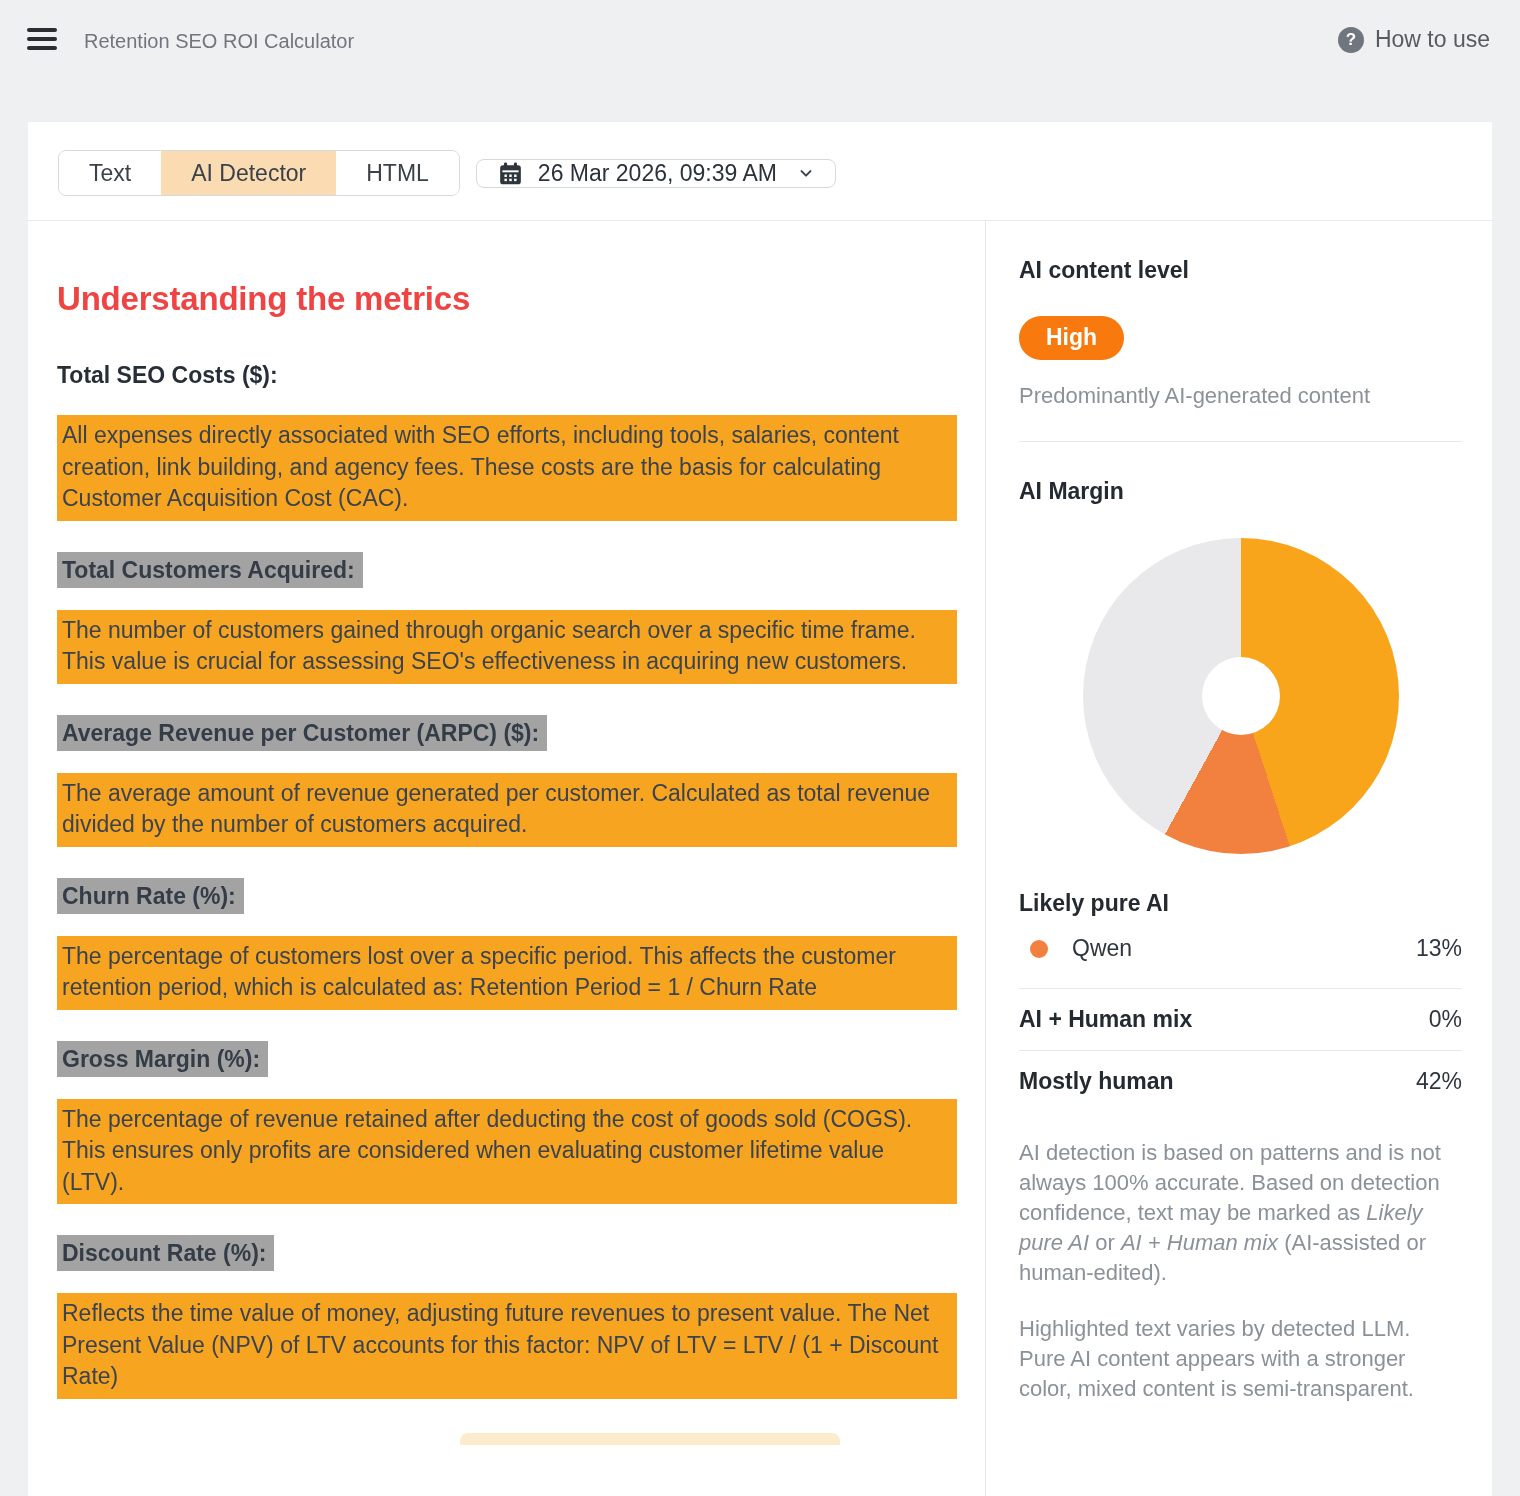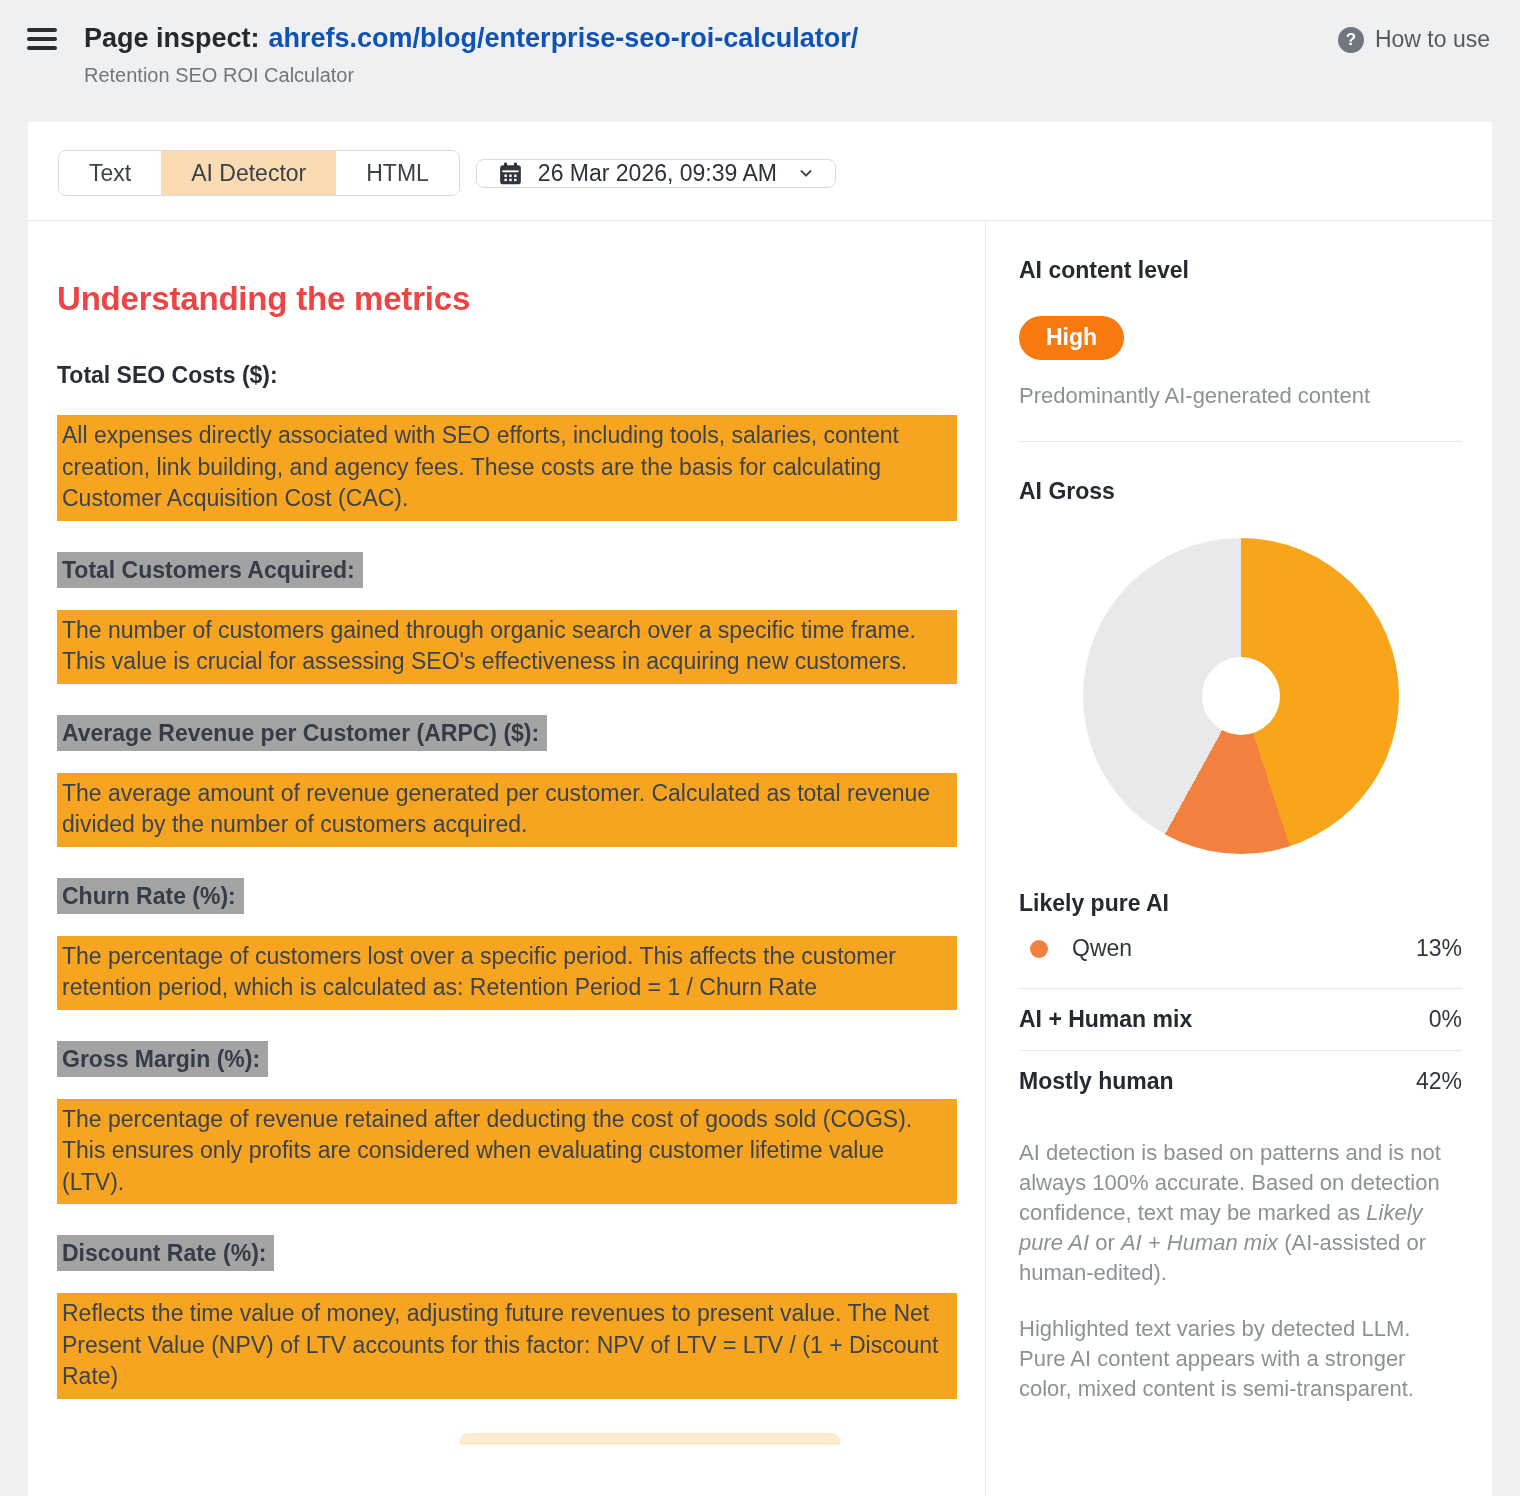--- a/index.html
+++ b/index.html
@@ -69,23 +69,20 @@
 </head>
 <body>
 
 <header class="topbar">
   <div class="hamburger">
       <i></i>
       <i></i>
       <i></i>
     </div>
   <div class="titles">
-    <div class="title-row">
-      <span>Page inspect:</span><a href="#">ahrefs.com/blog/enterprise-seo-roi-calculator/</a>
-    </div>
     <div class="subtitle">Retention SEO ROI Calculator</div>
   </div>
   <div class="howto">
     <span class="q-icon">?</span>
     <span>How to use</span>
   </div>
 </header>
 
 <div class="card">
 
@@ -145,21 +142,21 @@
       <div class="partial-next"></div>
     </main>
 
     <aside class="sidebar">
       <div class="sb-heading">AI content level</div>
       <span class="badge" style="background: rgb(248, 121, 13);">High</span>
       <div class="muted sb-desc">Predominantly AI-generated content</div>
 
       <hr class="sb-divider">
 
-      <div class="sb-heading">AI Gross</div>
+      <div class="sb-heading">AI Margin</div>
       <div class="donut-wrap">
         <div class="donut" style="background: conic-gradient(rgb(249, 165, 27) 0deg, rgb(249, 165, 27) 162deg, rgb(242, 128, 63) 162deg, rgb(242, 128, 63) 208.8deg, rgb(233, 233, 235) 208.8deg, rgb(233, 233, 235) 360deg);"></div>
         <div class="donut-hole"></div>
       </div>
 
       <div class="sb-heading legend-head">Likely pure AI</div>
       <div class="legend-row">
         <span class="dot dot-qwen"></span>
         <span>Qwen</span>
         <span class="val">13%</span>

